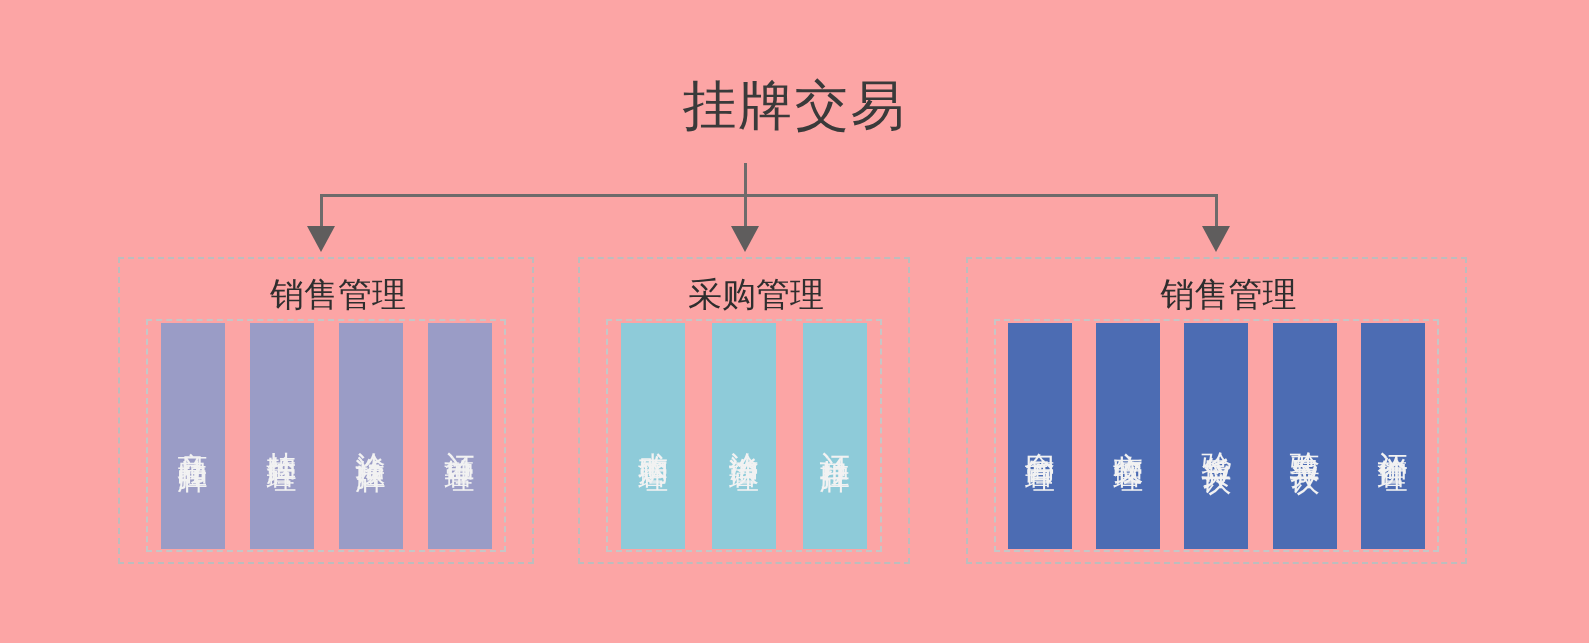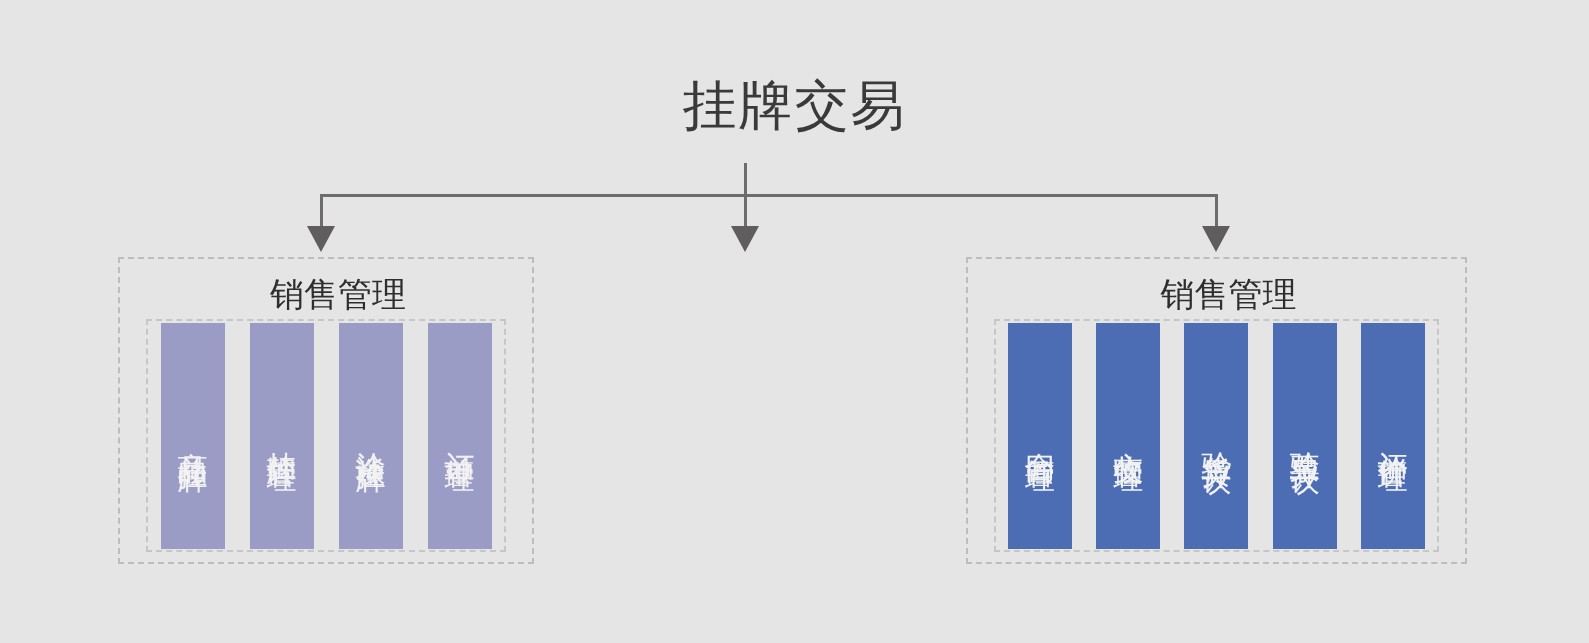--- a/index.html
+++ b/index.html
@@ -7,21 +7,21 @@
     padding: 0;
     background: #ffffff;
   }
   body {
     font-family: "DejaVu Sans", "Liberation Sans", sans-serif;
   }
   #canvas {
     position: relative;
     width: 1589px;
     height: 643px;
-    background: #e5e5e5;
+    background: #fca5a5;
     overflow: hidden;
   }
 
   
   .root-title {
     position: absolute;
     left: 0;
     top: 74px;
     width: 1589px;
     text-align: center;
@@ -155,20 +155,34 @@
       </div>
       <div class="leaf" style="background: rgb(154, 156, 198);">
         <span class="leaf-label">洽谈挂牌</span>
       </div>
       <div class="leaf" style="background: rgb(154, 156, 198);">
         <span class="leaf-label">订单管理</span>
       </div>
     </div>
   </div>
 
+  <div class="group" id="group-1">
+    <div class="group-title">采购管理</div>
+    <div class="inner-box">
+      <div class="leaf" style="background: rgb(142, 203, 217);">
+        <span class="leaf-label">求购管理</span>
+      </div>
+      <div class="leaf" style="background: rgb(142, 203, 217);">
+        <span class="leaf-label">洽谈管理</span>
+      </div>
+      <div class="leaf" style="background: rgb(142, 203, 217);">
+        <span class="leaf-label">订单挂牌</span>
+      </div>
+    </div>
+  </div>
 
   <div class="group" id="group-2">
     <div class="group-title">销售管理</div>
     <div class="inner-box">
       <div class="leaf" style="background: rgb(76, 108, 179);">
         <span class="leaf-label">合同管理</span>
       </div>
       <div class="leaf" style="background: rgb(76, 108, 179);">
         <span class="leaf-label">交收管理</span>
       </div>

